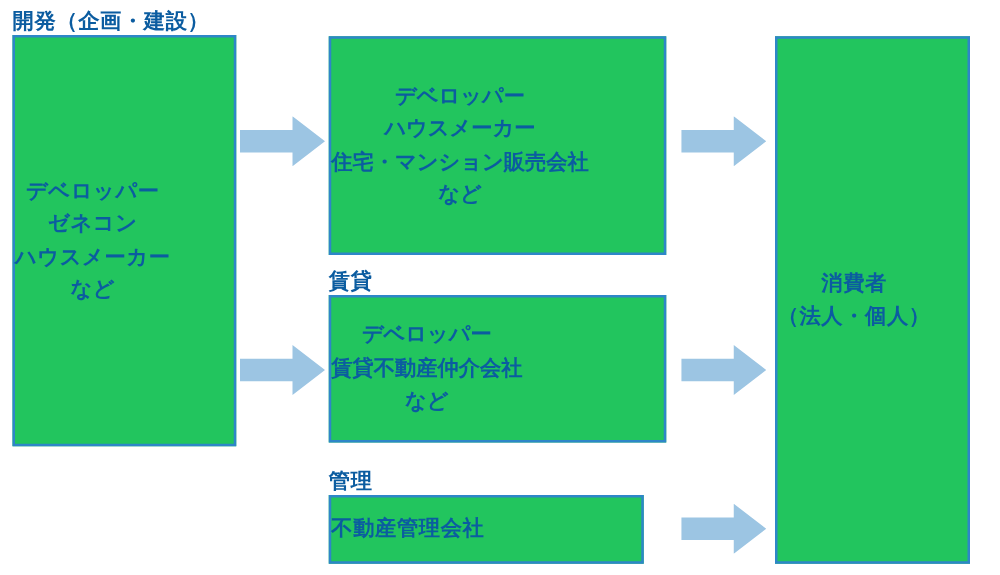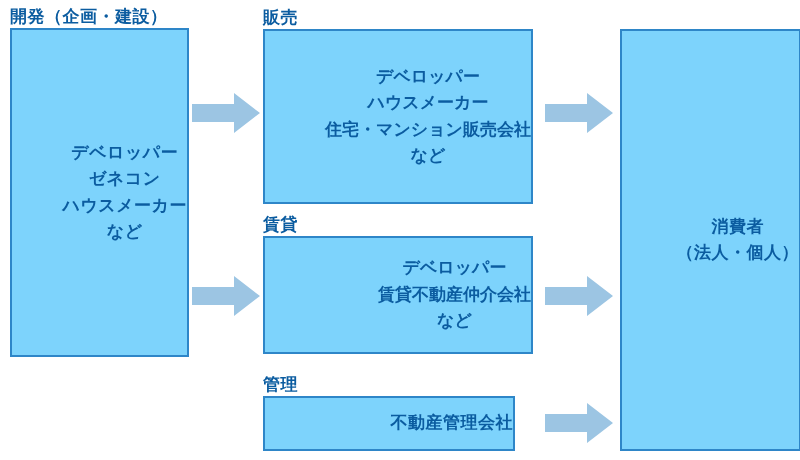--- a/index.html
+++ b/index.html
@@ -11,25 +11,25 @@
     position: relative;
     width: 800px;
     height: 460px;
     background: #ffffff;
     font-family: "Liberation Sans", "DejaVu Sans", sans-serif;
     overflow: hidden;
   }
   .box {
     position: absolute;
     box-sizing: border-box;
-    background: #7dd3fc;
+    background: #22c55e;
     border: 2px solid #2e86c8;
     display: flex;
     align-items: center;
-    justify-content: flex-end;
+    justify-content: flex-start;
     text-align: center;
   }
   .box-text {
     color: #0b5ca0;
     font-weight: bold;
     font-size: 17px;
     line-height: 1.55;
     letter-spacing: 0.5px;
     white-space: pre-line;
   }
@@ -47,41 +47,40 @@
   .arrow {
     position: absolute;
   }
   .arrow svg { display: block; }
 
   
   #box-development { left: 10px;  top: 28px;  width: 179px; height: 329px; }
   #box-sales       { left: 263px; top: 29px;  width: 270px; height: 175px; }
   #box-rental      { left: 263px; top: 236px; width: 270px; height: 118px; }
   #box-management  { left: 263px; top: 396px; width: 252px; height: 55px;  }
-  #box-consumer    { left: 620px; top: 29px;  width: 181px; height: 422px; }
+  #box-consumer    { left: 620px; top: 29px;  width: 156px; height: 422px; }
 
   #label-development { left: 10px;  top: 5px;  width: 179px; }
   #label-sales       { left: 263px; top: 6px;  width: 270px; }
   #label-rental      { left: 263px; top: 213px; width: 270px; }
   #label-management  { left: 263px; top: 373px; width: 270px; }
 
   #arrow-dev-sales     { left: 192px; top: 93px;  }
   #arrow-dev-rental    { left: 192px; top: 276px; }
   #arrow-sales-cons    { left: 545px; top: 93px;  }
   #arrow-rental-cons   { left: 545px; top: 276px; }
   #arrow-mgmt-cons     { left: 545px; top: 403px; }
 </style>
 </head>
 <body>
 
 <div id="canvas">
 
   <div class="stage-label" id="label-development">開発（企画・建設）</div>
 
-  <div class="stage-label" id="label-sales">販売</div>
 
   <div class="stage-label" id="label-management">管理</div>
 
   <div class="stage-label" id="label-rental">賃貸</div>
 
   <div class="box" id="box-development">
     <div class="box-text">デベロッパー
 ゼネコン
 ハウスメーカー
 など</div>

